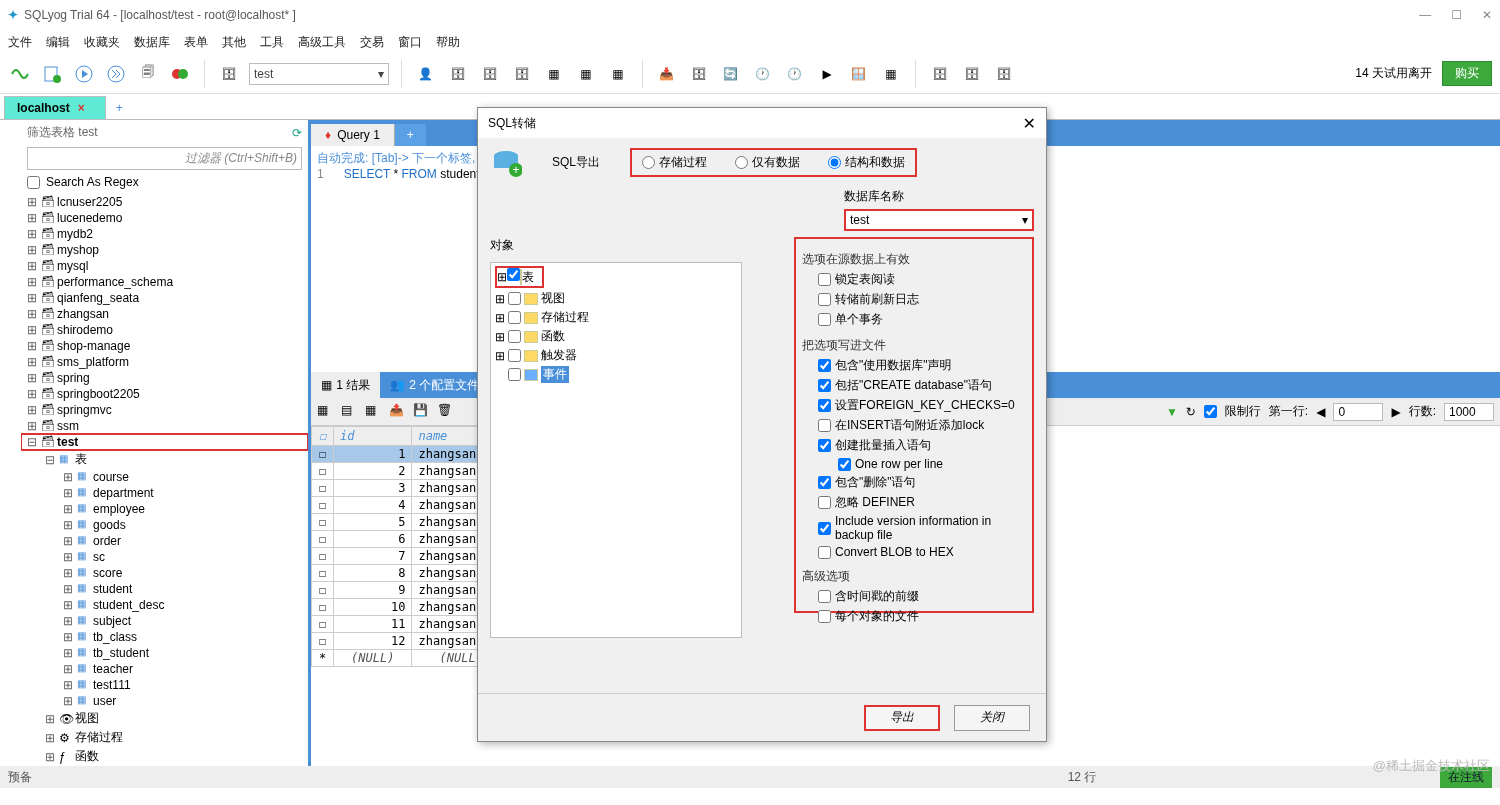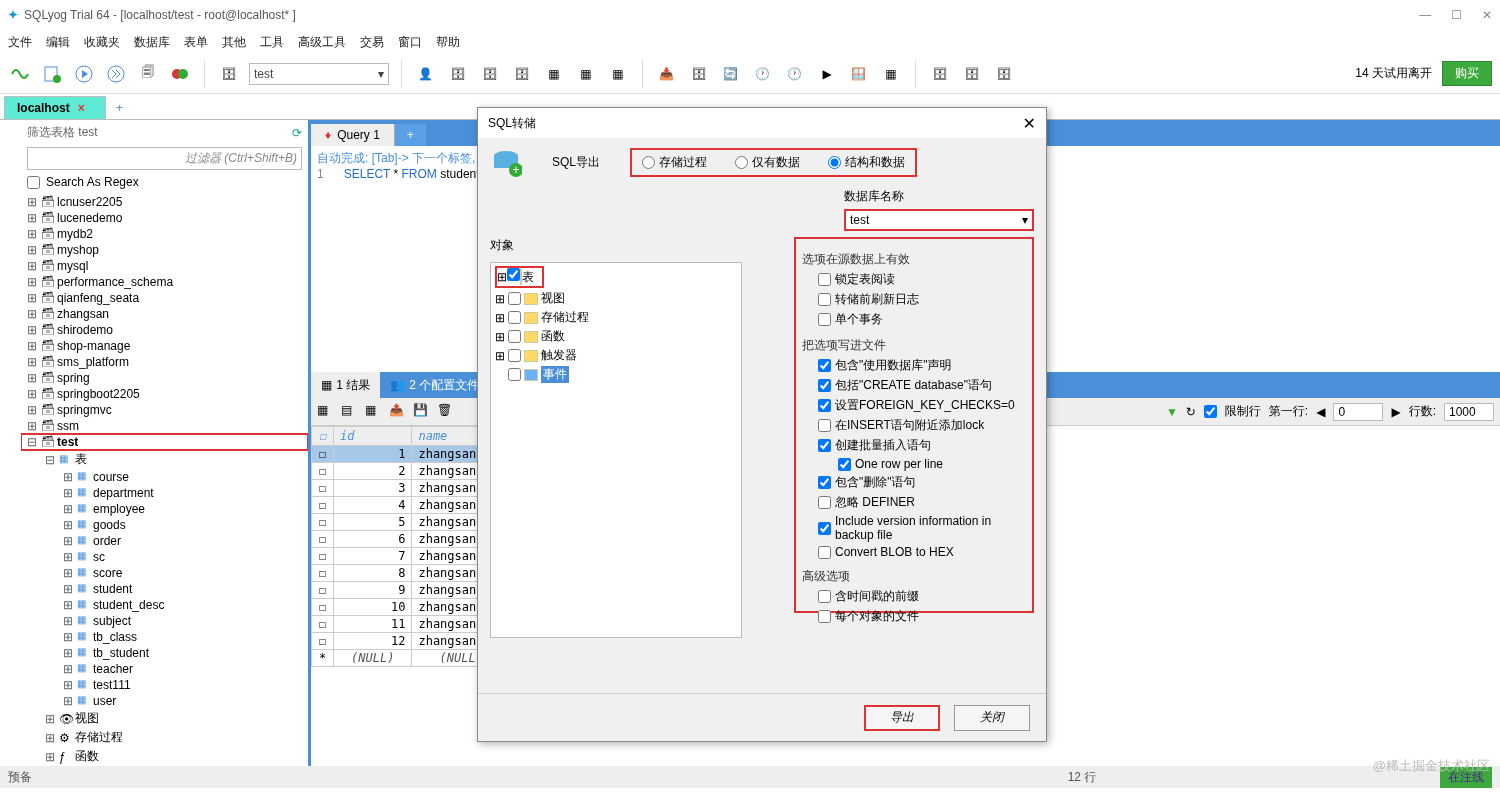--- a/index.html
+++ b/index.html
@@ -71,21 +71,21 @@
 .grid td { border: 1px solid #ccc; padding: 1px 6px; font-family: monospace; font-size: 12px; }
 .grid td.rn { text-align: right; }
 .grid tr.selrow td { background: #a8c8ea; }
 .grid .chk-col { width: 22px; text-align: center; }
 .grid .null { font-style: italic; color: #555; text-align:center; }
 
 
 .db-status { height: 20px; background: #4a90d9; color: #fff; padding: 0 8px; display: flex; align-items: center; font-family: monospace; }
 .bottom-status { height: 22px; background: #eee; display: flex; align-items: center; padding: 0 8px; color: #555; }
 .bottom-status .seg { flex: 1; }
-.bottom-status .reg { background: #3da93d; color: #4c1d95; padding: 2px 8px; }
+.bottom-status .reg { background: #3da93d; color: #0f172a; padding: 2px 8px; }
 
 
 .dialog { position: absolute; left: 477px; top: 107px; width: 570px; height: 635px; background: #f0f0f0; border: 1px solid #888; box-shadow: 2px 2px 8px rgba(0,0,0,0.3); display: flex; flex-direction: column; }
 .dlg-title { height: 30px; display: flex; align-items: center; padding: 0 10px; background: #fff; }
 .dlg-title .x { margin-left: auto; font-size: 16px; }
 .dlg-body { flex: 1; padding: 8px 12px; display: flex; flex-direction: column; }
 .dlg-top { display: flex; align-items: center; gap: 30px; margin-bottom: 10px; }
 .dlg-top .exp-ic { width: 32px; height: 32px; }
 .radio-group { display: flex; gap: 28px; border: 2px solid #d33; padding: 4px 10px; }
 .radio-group label { display: flex; align-items: center; gap: 4px; }

